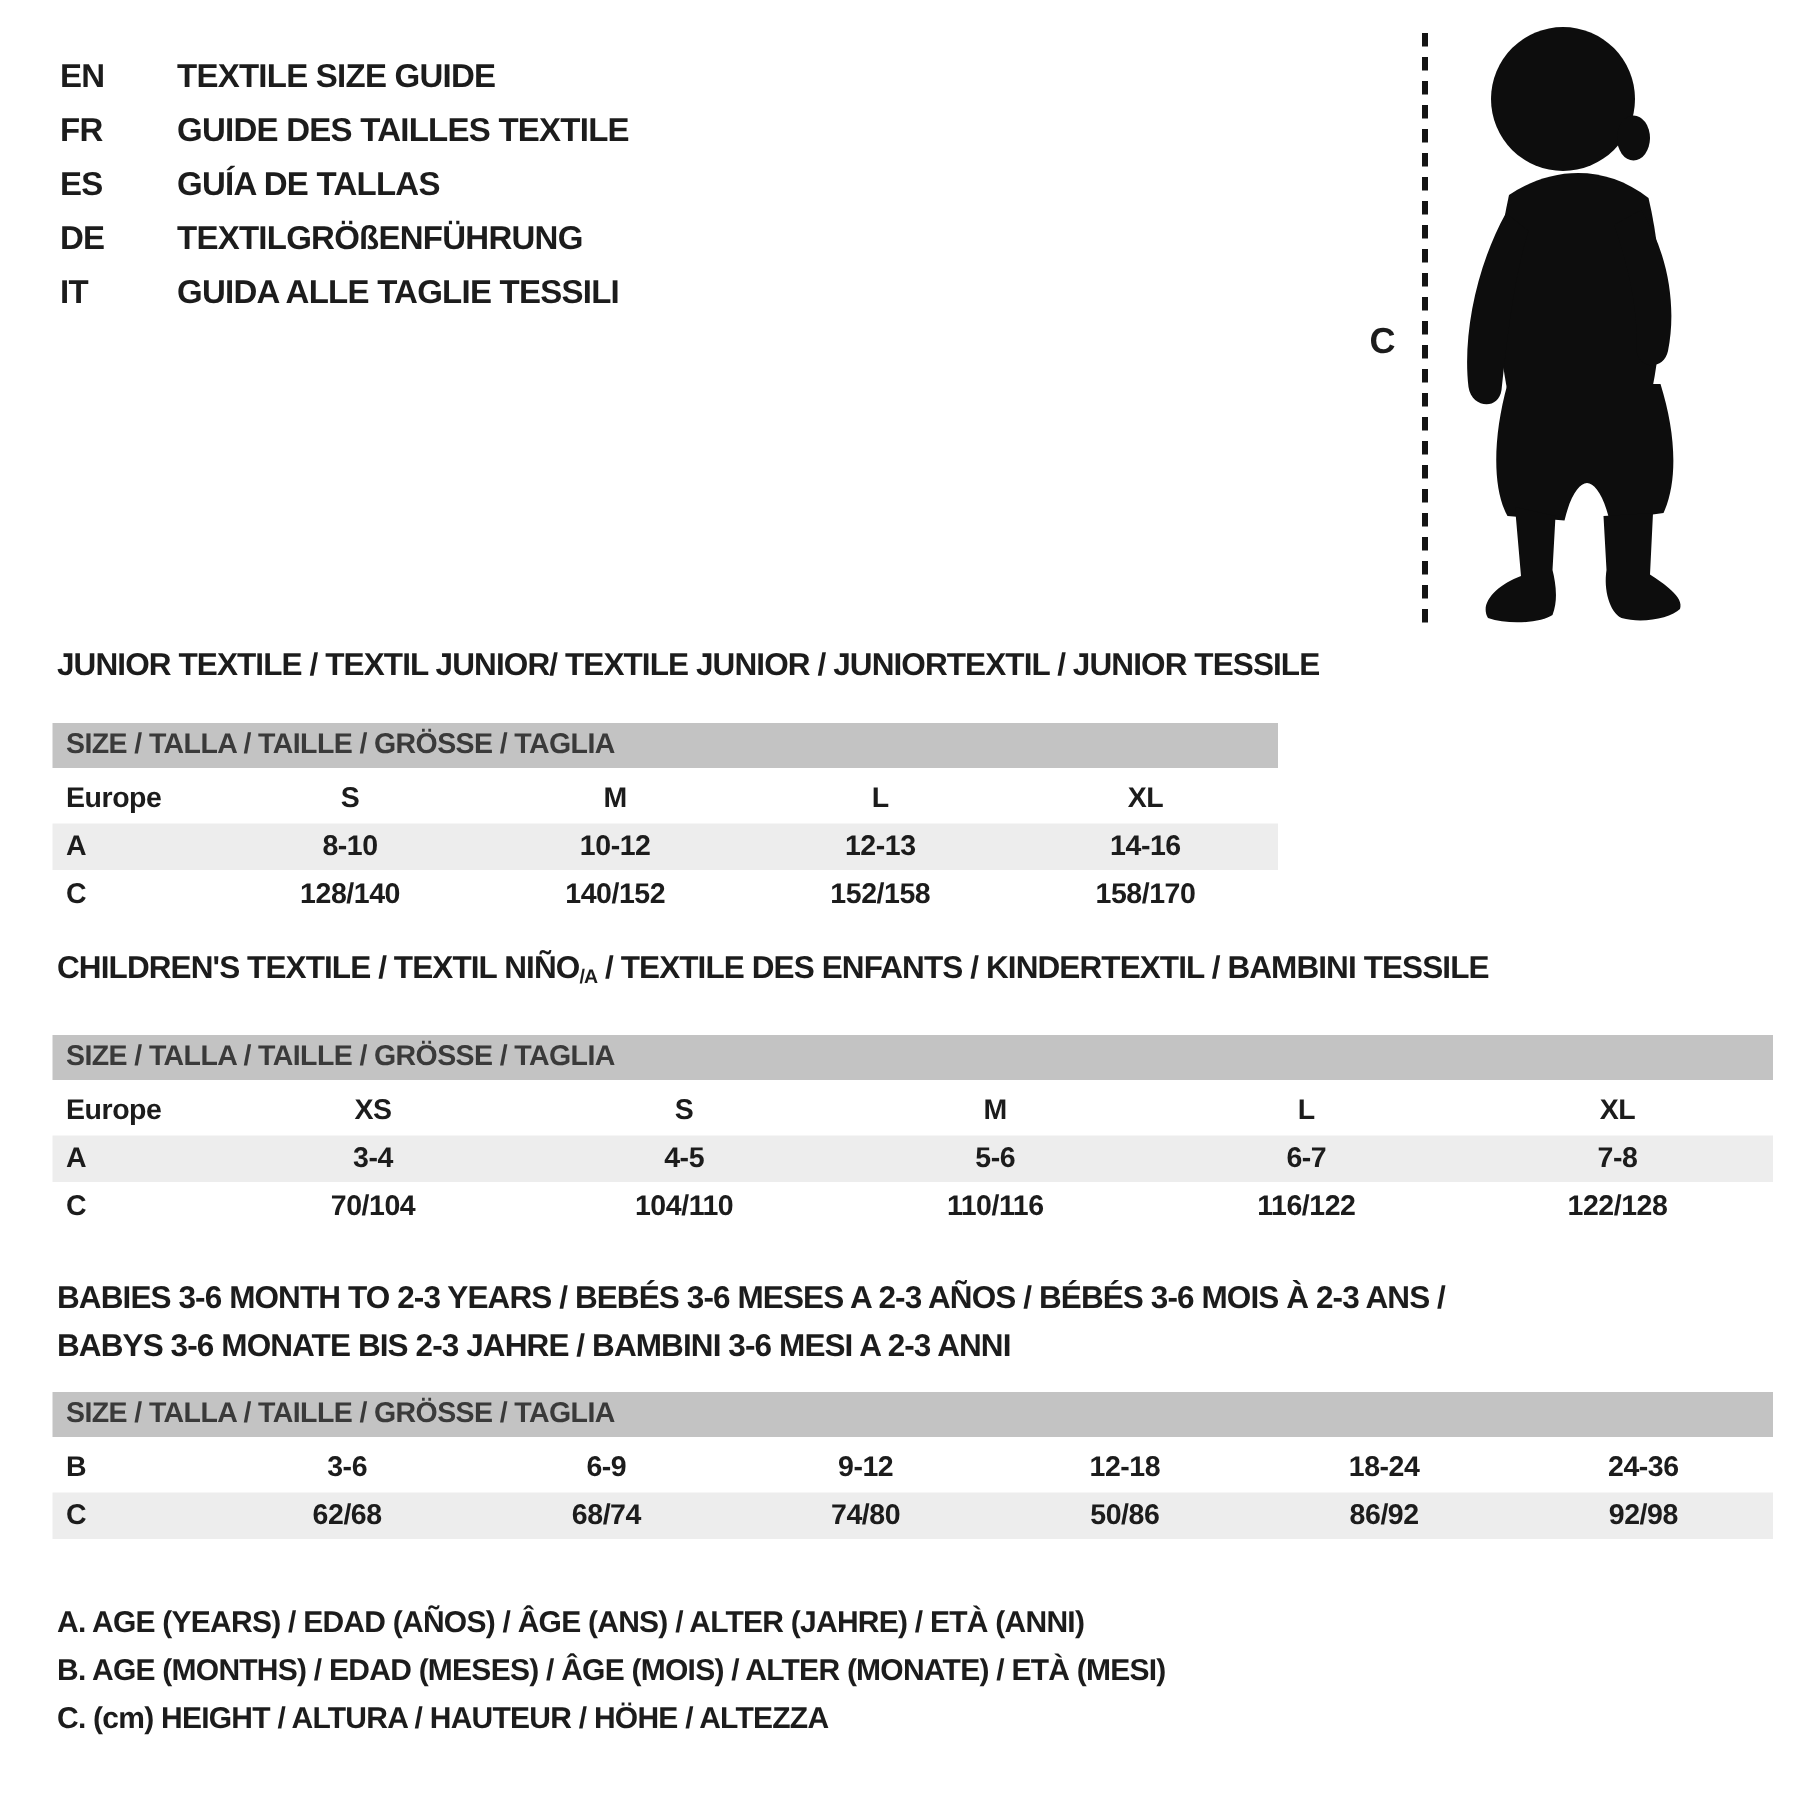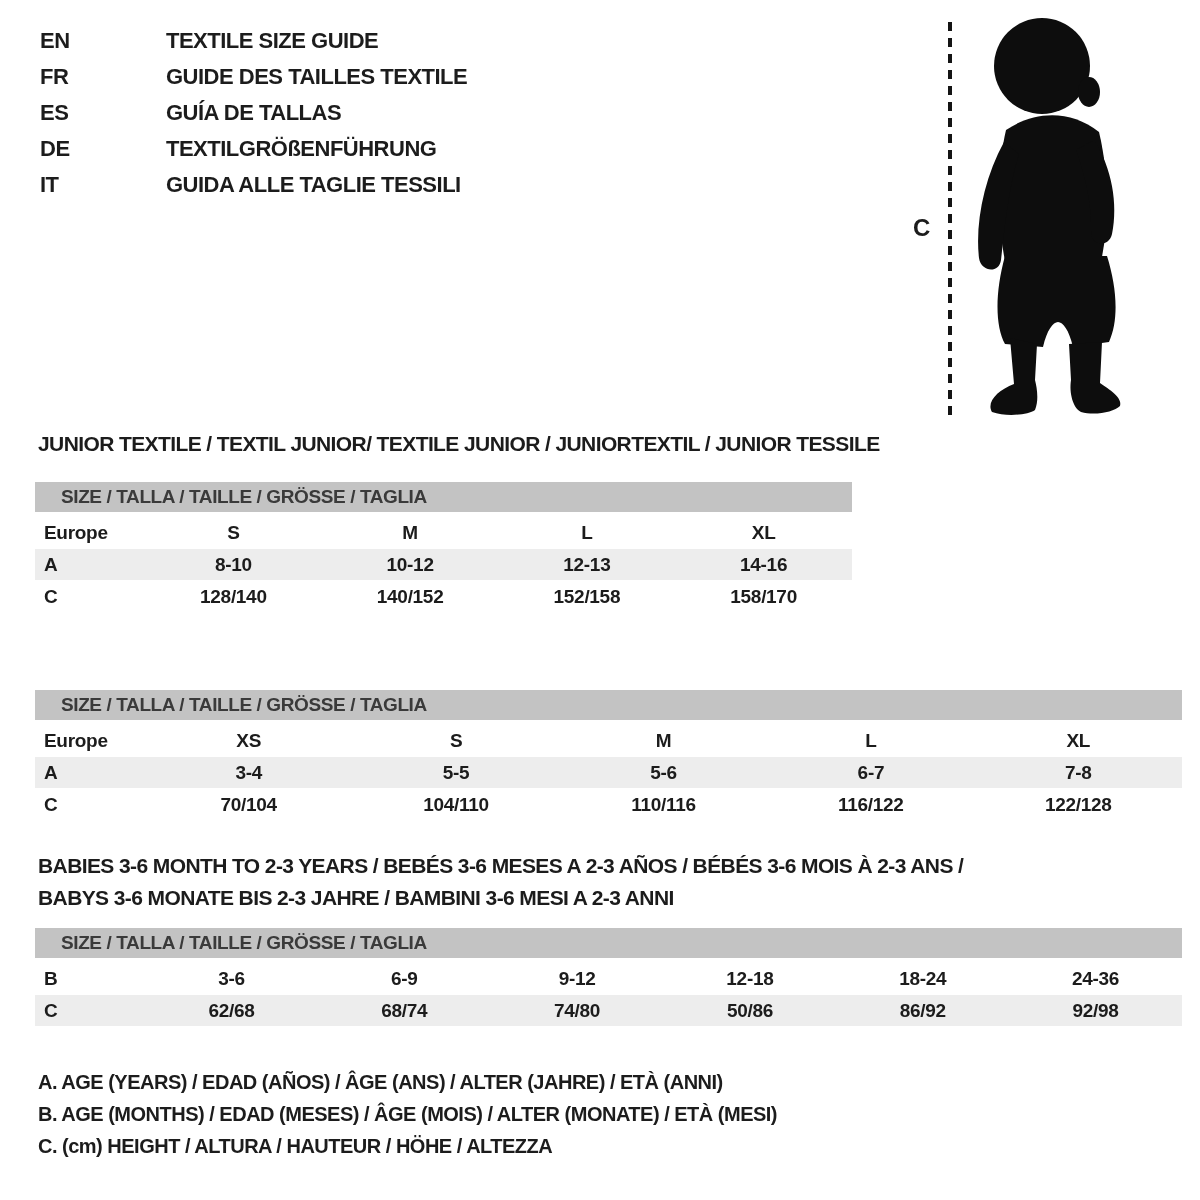--- a/index.html
+++ b/index.html
@@ -6,40 +6,40 @@
   .canvas {
     position:relative; width:1200px; height:1200px; overflow:hidden;
     background:var(--bg,#ffffff);
     font-family:"Liberation Sans", sans-serif;
     color:var(--ink,#1c1c1c);
     font-weight:700;
   }
 
   
   .lang-block { position:absolute; left:40px; top:28px; }
-  .lang-row { display:flex; height:36px; align-items:flex-start; font-size:22px; letter-spacing:-0.5px;gap:48px; }
+  .lang-row { display:flex; height:36px; align-items:flex-end; font-size:22px; letter-spacing:-0.5px; }
   .lang-code { width:78px; }
 
   
   .baby-svg { position:absolute; left:942px; top:12px; }
   .fig-c { position:absolute; left:913px; top:214px; font-size:24px; }
 
   
   .size-table { position:absolute; left:35px; }
   .size-table.t0 { top:482px; width:817px; }
   .size-table.t1 { top:690px; width:1147px; }
   .size-table.t2 { top:928px; width:1147px; }
 
   .ttl { position:absolute; left:3px; bottom:calc(100% + 22px); white-space:nowrap;
          font-size:21px; line-height:32px; letter-spacing:-0.6px; }
   .t2 .ttl { bottom:calc(100% + 14px); }
   .ttl .sub { font-size:0.62em; vertical-align:-0.28em; }
 
   .bar { height:30px; background:var(--bar,#c3c3c3); display:flex; align-items:center;
-         padding-left:26px; font-size:19px; letter-spacing:-0.4px; color:#3a3a3a;
+         padding-left:9px; font-size:19px; letter-spacing:-0.4px; color:#3a3a3a;
          margin-bottom:5px; box-sizing:border-box; }
   .trow { display:grid; grid-template-columns:110px repeat(var(--n,4),1fr);
           height:31px; align-items:center; font-size:19px; letter-spacing:-0.3px;
           margin-bottom:1px; }
   .trow.shaded { background:var(--shade,#ededed); }
   .tlabel { padding-left:9px; }
   .tcell { text-align:center; }
 
   
   .footnotes { position:absolute; left:38px; top:1066px; }
@@ -119,35 +119,38 @@
   <div class="trow">
     <div class="tlabel">C</div>
   <div class="tcell">128/140</div>
           <div class="tcell">140/152</div>
           <div class="tcell">152/158</div>
           <div class="tcell">158/170</div>
         </div>
 </div>
 
   <div class="size-table t1" style="--n: 5;">
+    <div class="ttl">
+          <div><span>CHILDREN'S TEXTILE / TEXTIL NIÑO</span><span class="sub">/A</span><span> / TEXTILE DES ENFANTS / KINDERTEXTIL / BAMBINI TESSILE</span></div>
+        </div>
     <div class="bar">SIZE / TALLA / TAILLE / GRÖSSE / TAGLIA</div>
 
   <div class="trow">
     <div class="tlabel">Europe</div>
   <div class="tcell">XS</div>
           <div class="tcell">S</div>
           <div class="tcell">M</div>
           <div class="tcell">L</div>
           <div class="tcell">XL</div>
         </div>
 
   <div class="trow shaded">
     <div class="tlabel">A</div>
   <div class="tcell">3-4</div>
-          <div class="tcell">5-5</div>
+          <div class="tcell">4-5</div>
           <div class="tcell">5-6</div>
           <div class="tcell">6-7</div>
           <div class="tcell">7-8</div>
         </div>
 
   <div class="trow">
     <div class="tlabel">C</div>
   <div class="tcell">70/104</div>
           <div class="tcell">104/110</div>
           <div class="tcell">110/116</div>

